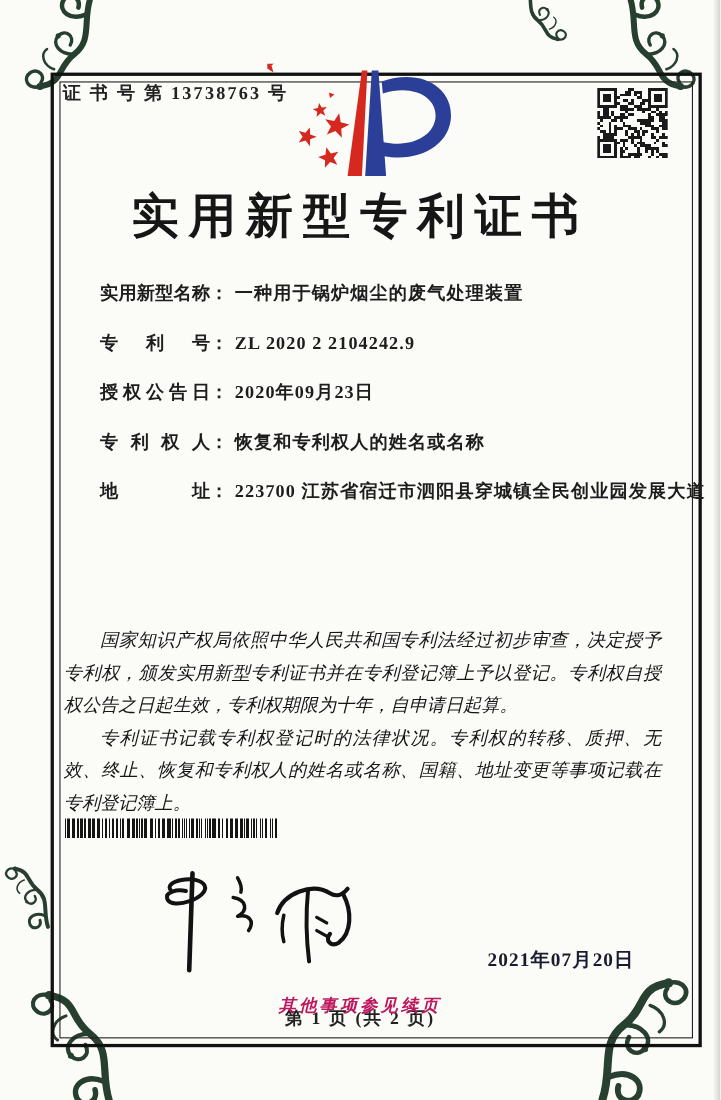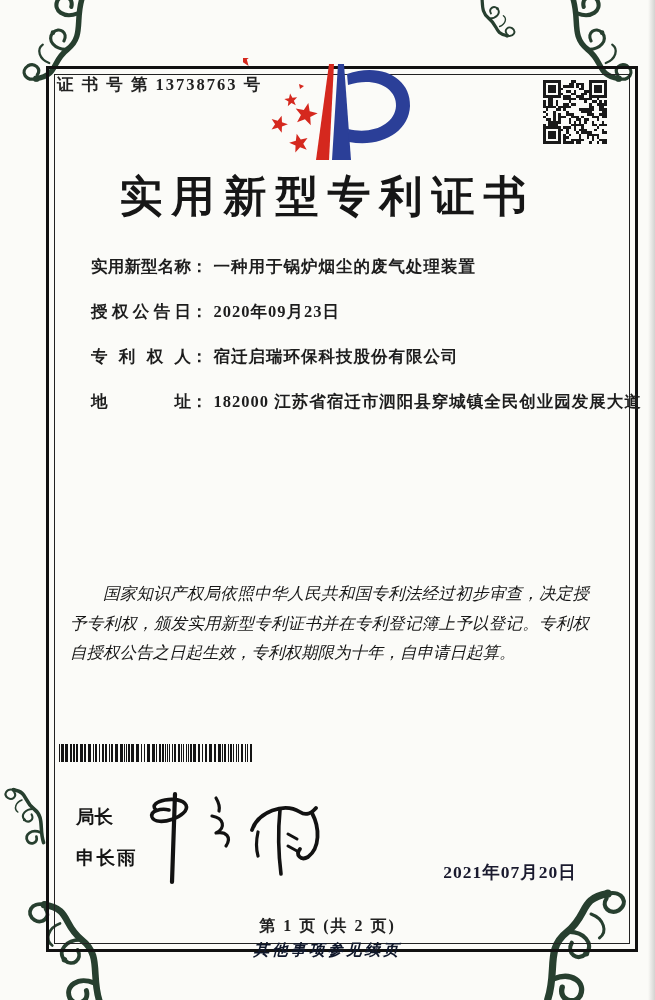--- a/index.html
+++ b/index.html
@@ -37,36 +37,36 @@
   .flabel{display:inline-block;width:100px;text-align:justify;text-align-last:justify;vertical-align:top;}
   .fcolon{display:inline-block;margin-right:6px;}
   .fvalue{letter-spacing:1px;}
   .fpair2{display:inline-block;margin-left:66px;}
   .fpair2 .flabel2{letter-spacing:2px;}
   .body-text{
     position:absolute;left:58px;right:54px;top:567px;
     font-size:16.5px;line-height:29.5px;font-style:italic;font-weight:500;
     color:#161616;text-align:justify;
   }
-  .body-text p{margin:12px;text-indent:2em;}
+  .body-text p{margin:0;text-indent:2em;}
   .barcode{position:absolute;left:59px;top:744px;width:194px;height:18px;}
   .signer{position:absolute;left:76px;top:804px;font-size:18.5px;font-weight:700;color:#151515;}
   .signer .line2{margin-top:16px;letter-spacing:2px;}
   .signature{position:absolute;left:128px;top:786px;width:235px;height:100px;}
   .issue-date{
     position:absolute;left:405px;top:860px;width:210px;text-align:center;
     font-size:17.5px;font-weight:600;letter-spacing:1px;color:#1a1a2e;
   }
   .page-info{
     position:absolute;left:0;right:0;top:916px;text-align:center;
     font-size:16px;font-weight:600;color:#222;letter-spacing:2px;
   }
   .footer-note{
-    position:absolute;left:0;right:0;top:940px;text-align:center;
-    font-size:15.5px;font-style:italic;font-weight:600;color:#0f172a;letter-spacing:3px;
+    position:absolute;left:0;right:0;top:904px;text-align:center;
+    font-size:15.5px;font-style:italic;font-weight:600;color:#be185d;letter-spacing:3px;
   }
   .scan-edge{position:absolute;right:0;top:0;width:7px;height:100%;
     background:linear-gradient(to right,rgba(0,0,0,0),rgba(90,90,90,.25));}
 </style>
 </head>
 <body>
 
 <div class="sheet">
 
   <svg width="0" height="0" style="position:absolute">
@@ -458,32 +458,36 @@
       <rect x="24" y="24" width="1" height="1" fill="#1a1a1a"></rect>
     </svg>
 
   <div class="title">实用新型专利证书</div>
 
   <div class="fields">
     <div class="frow">
       <span class="flabel">实用新型名称</span><span class="fcolon">：</span><span class="fvalue">一种用于锅炉烟尘的废气处理装置</span>
     </div>
     <div class="frow">
+      <span class="flabel">专利号</span><span class="fcolon">：</span><span class="fvalue">ZL 2020 2 2104242.9</span>
+    </div>
+    <div class="frow">
       <span class="flabel">授权公告日</span><span class="fcolon">：</span><span class="fvalue">2020年09月23日</span>
     </div>
     <div class="frow">
-      <span class="flabel">专利权人</span><span class="fcolon">：</span><span class="fvalue">宿迁启瑞环保科技股份有限公司</span>
+      <span class="flabel">专利权人</span><span class="fcolon">：</span><span class="fvalue">恢复和专利权人的姓名或名称</span>
     </div>
     <div class="frow">
-      <span class="flabel">地址</span><span class="fcolon">：</span><span class="fvalue">182000 江苏省宿迁市泗阳县穿城镇全民创业园发展大道</span>
+      <span class="flabel">地址</span><span class="fcolon">：</span><span class="fvalue">223700 江苏省宿迁市泗阳县穿城镇全民创业园发展大道</span>
     </div>
   </div>
 
   <div class="body-text">
     <p>国家知识产权局依照中华人民共和国专利法经过初步审查，决定授予专利权，颁发实用新型专利证书并在专利登记簿上予以登记。专利权自授权公告之日起生效，专利权期限为十年，自申请日起算。</p>
+    <p>专利证书记载专利权登记时的法律状况。专利权的转移、质押、无效、终止、恢复和专利权人的姓名或名称、国籍、地址变更等事项记载在专利登记簿上。</p>
   </div>
 
   <svg class="barcode" id="barcode-svg" viewBox="0 0 194 18" preserveAspectRatio="none" shape-rendering="crispEdges">
       <rect x="0" y="0" width="1" height="18" fill="#141414"></rect>
       <rect x="2" y="0" width="3" height="18" fill="#141414"></rect>
       <rect x="6" y="0" width="3" height="18" fill="#141414"></rect>
       <rect x="11" y="0" width="2" height="18" fill="#141414"></rect>
       <rect x="14" y="0" width="2" height="18" fill="#141414"></rect>
       <rect x="17" y="0" width="2" height="18" fill="#141414"></rect>
       <rect x="21" y="0" width="3" height="18" fill="#141414"></rect>
@@ -534,24 +538,20 @@
       <rect x="171" y="0" width="2" height="18" fill="#141414"></rect>
       <rect x="174" y="0" width="1" height="18" fill="#141414"></rect>
       <rect x="177" y="0" width="1" height="18" fill="#141414"></rect>
       <rect x="179" y="0" width="1" height="18" fill="#141414"></rect>
       <rect x="182" y="0" width="2" height="18" fill="#141414"></rect>
       <rect x="186" y="0" width="1" height="18" fill="#141414"></rect>
       <rect x="188" y="0" width="1" height="18" fill="#141414"></rect>
       <rect x="191" y="0" width="2" height="18" fill="#141414"></rect>
     </svg>
 
-  <div class="signer">
-    <div>局长</div>
-    <div class="line2">申长雨</div>
-  </div>
 
   <svg class="signature" viewBox="0 0 235 100">
     <g fill="none" stroke="#121212" stroke-linecap="round" stroke-linejoin="round">
 
       <path stroke-width="4.2" d="M47,8 C46,32 45,64 44,96"></path>
       <path stroke-width="3.6" d="M28,24 C18,15 52,8 58,19 C63,30 28,42 24,31 C22,25 33,22 41,24"></path>
 
       <path stroke-width="3.2" d="M88,12 C91,17 92,21 91,25"></path>
       <path stroke-width="3.2" d="M84,30 C96,32 98,42 88,47 C98,45 104,51 98,60"></path>
 

